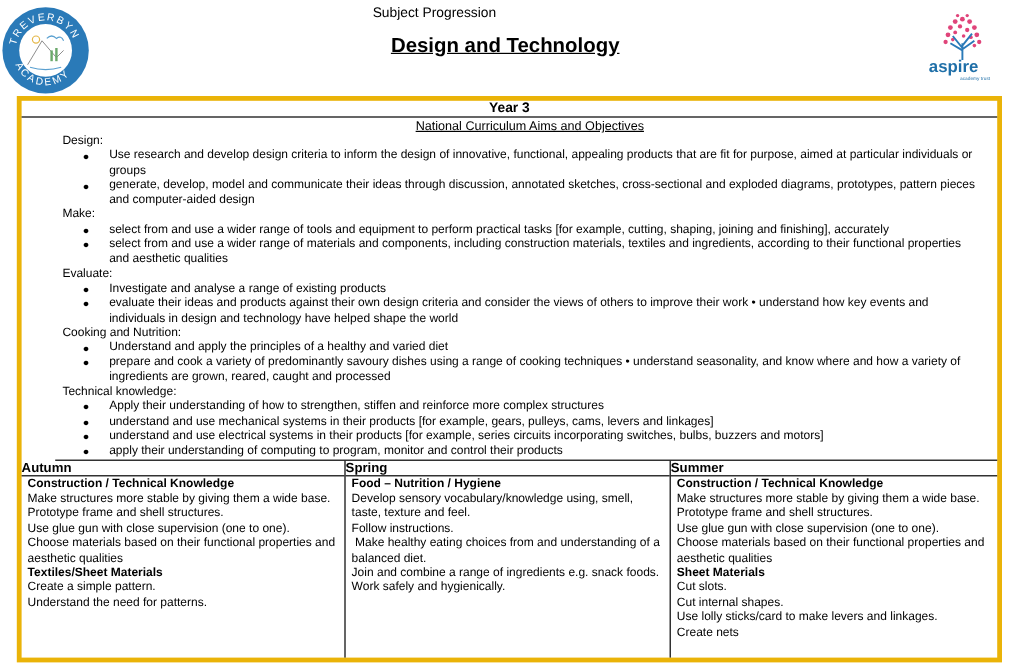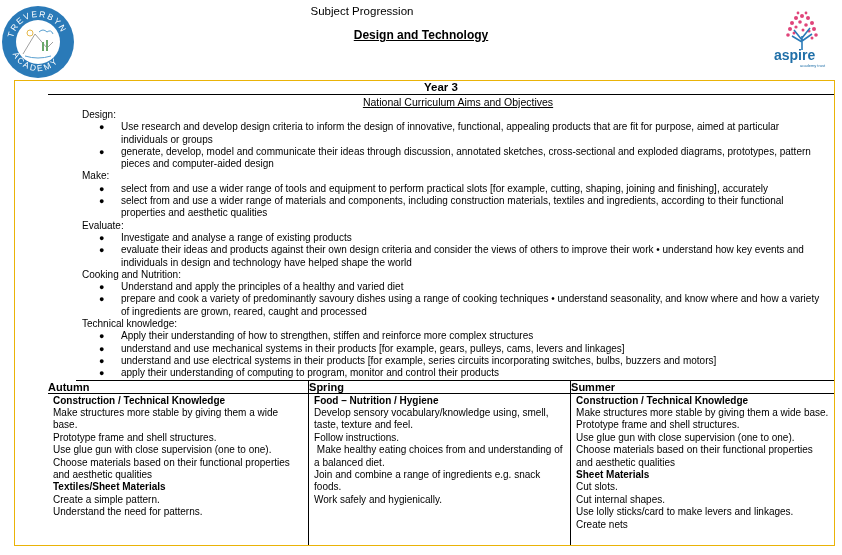--- a/index.html
+++ b/index.html
@@ -1,21 +1,21 @@
 <!DOCTYPE html>
 <html><head>
 <meta charset="utf-8">
 <style>
   html, body { margin:0; padding:0; background:#ffffff; }
   body { width:842px; height:555px; position:relative; overflow:hidden; font-family:"Liberation Sans", sans-serif; color:#000; }
   .hdr-sub { position:absolute; left:0; width:724px; top:5px; text-align:center; font-size:11.5px; }
-  .hdr-title { position:absolute; left:0; width:842px; top:28px; text-align:center; font-size:12px; font-weight:bold; text-decoration:underline; }
+  .hdr-title { position:absolute; left:0; width:842px; top:28px; text-align:center; font-size:17px; font-weight:bold; text-decoration:underline; }
   .logo-left { position:absolute; left:1px; top:2px; width:76px; height:80px; }
   .logo-right { position:absolute; left:770px; top:6px; width:64px; height:64px; }
-  .tbl { position:absolute; left:14px; top:80px; width:821px; border:1px solid #eab308; box-sizing:border-box;padding-left:33px; }
+  .tbl { position:absolute; left:14px; top:80px; width:821px; border:4px solid #eab308; box-sizing:border-box; }
   .row-year { height:13px; border-bottom:1px solid #000; text-align:center; font-weight:bold; font-size:11.5px; line-height:13px; }
   .nc { padding:0 0 0 6px; font-size:10px; line-height:12.3px; border-bottom:1px solid #000;margin-left:28px; }
   .nc-title { text-align:center; text-decoration:underline; font-size:10.5px; line-height:14px; }
   .sec-h { margin:0; }
   .bul { display:flex; padding-left:17px; }
   .bul .dot { width:22px; flex:0 0 22px; font-size:9px; line-height:12.3px; }
   .bul .txt { flex:1; padding-right:14px; }
   .terms { display:flex; }
   .col { box-sizing:border-box; border-right:1px solid #000; font-size:10px; line-height:12.4px; }
   .col:last-child { border-right:none; }
@@ -87,21 +87,21 @@
           <span class="dot">●</span>
           <span class="txt">Use research and develop design criteria to inform the design of innovative, functional, appealing products that are fit for purpose, aimed at particular individuals or groups</span>
         </div>
         <div class="bul">
           <span class="dot">●</span>
           <span class="txt">generate, develop, model and communicate their ideas through discussion, annotated sketches, cross-sectional and exploded diagrams, prototypes, pattern pieces and computer-aided design</span>
         </div>
         <div class="sec-h">Make:</div>
         <div class="bul">
           <span class="dot">●</span>
-          <span class="txt">select from and use a wider range of tools and equipment to perform practical slots [for example, cutting, shaping, joining and finishing], accurately</span>
+          <span class="txt">select from and use a wider range of tools and equipment to perform practical tasks [for example, cutting, shaping, joining and finishing], accurately</span>
         </div>
         <div class="bul">
           <span class="dot">●</span>
           <span class="txt">select from and use a wider range of materials and components, including construction materials, textiles and ingredients, according to their functional properties and aesthetic qualities</span>
         </div>
         <div class="sec-h">Evaluate:</div>
         <div class="bul">
           <span class="dot">●</span>
           <span class="txt">Investigate and analyse a range of existing products</span>
         </div>

